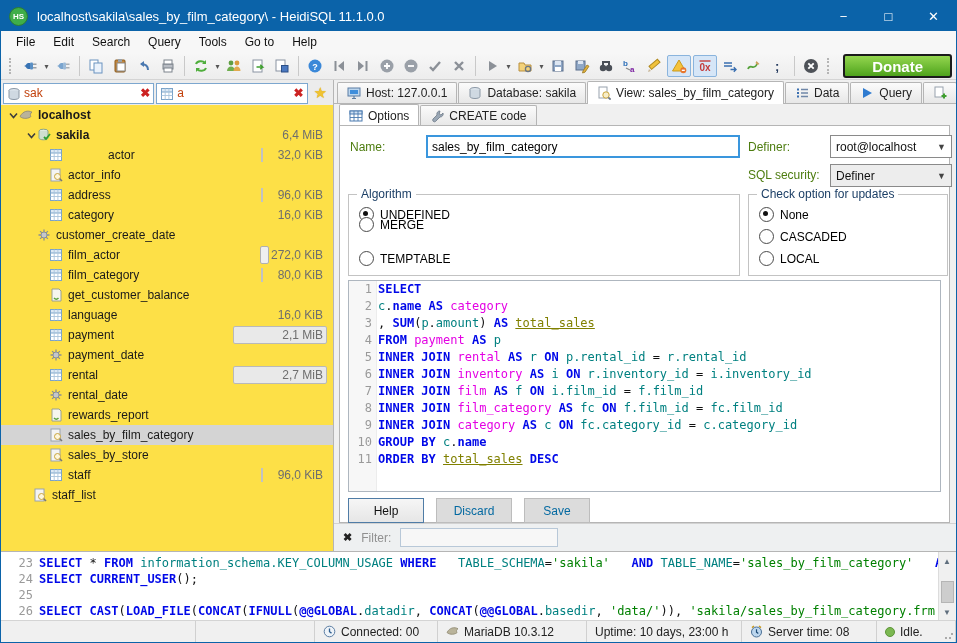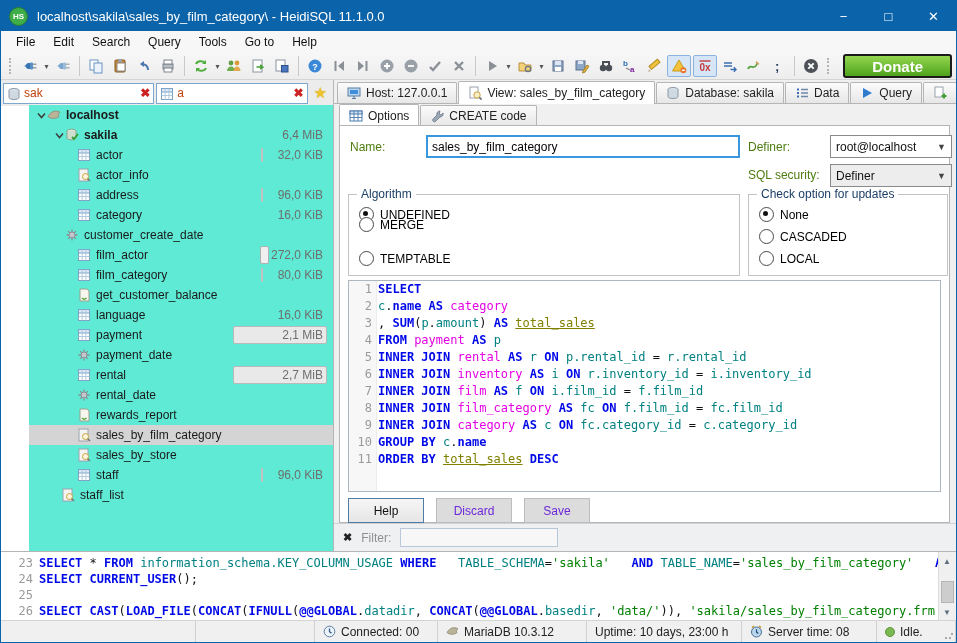--- a/index.html
+++ b/index.html
@@ -29,21 +29,21 @@
   .ic svg{display:block;}
 
   
   .main{position:absolute;top:79px;left:0;right:0;height:471px;display:flex;}
   .left{width:332px;background:#fff;border-right:1px solid #b5b5b5;position:relative;flex-shrink:0;}
   .filters{height:24px;background:#ececec;display:flex;align-items:center;padding:1px 2px;gap:2px;}
   .fbox{flex:1;height:19px;background:#fff;border:1px solid #7da7cf;display:flex;align-items:center;padding:0 3px;gap:4px;}
   .fval{color:#c2410c;}
   .fclear{color:#cc2222;font-weight:bold;font-size:12px;margin-left:auto;}
   .fstar{color:#f0c330;font-size:15px;padding:0 4px;text-shadow:0 0 1px #c89a20;}
-  .tree{position:absolute;top:25px;left:0;right:0;bottom:0;background:#5eead4;margin-left:28px;}
+  .tree{position:absolute;top:25px;left:0;right:0;bottom:0;background:#fde047;}
   .trow{height:20px;display:flex;align-items:center;position:relative;}
   .trow.selected{background:#d4d4d4;}
   .chev{width:12px;display:flex;justify-content:center;flex-shrink:0;}
   .trow .label{margin-left:5px;color:#1a1a1a;white-space:nowrap;z-index:1;}
   .trow.bold .label{font-weight:bold;}
   .tsize{position:absolute;right:10px;color:#6e6e6e;z-index:1;}
   .gauge{position:absolute;right:6px;width:92px;height:16px;background:#e9e9e9;border:1px solid #b9b9b9;border-radius:2px;}
   .bar-thin{position:absolute;right:70px;width:2px;height:14px;background:#c2c2c2;}
   .bar-small{position:absolute;right:64px;width:7px;height:16px;background:#efefef;border:1px solid #b0b0b0;border-radius:2px;}
 
@@ -75,21 +75,21 @@
   .code{white-space:pre;}
   .c-k{color:#0008e8;font-weight:bold;}
   .c-t{color:#e400e4;}
   .c-i{color:#008080;}
   .c-u{color:#808000;text-decoration:underline;}
   .c-s{color:#008000;}
   .c-p{color:#111;}
 
   .pbtn{position:absolute;top:372px;height:23px;display:flex;align-items:center;justify-content:center;border:1px solid #8a8a8a;background:linear-gradient(#f6f6f6,#e6e6e6);color:#111;}
   .pbtn.default{border-color:#4f7ca6;}
-  .pbtn.disabled{color:#6d28d9;background:#dcdcdc;border-color:#bdbdbd;}
+  .pbtn.disabled{color:#0369a1;background:#dcdcdc;border-color:#bdbdbd;}
 
   .filterbar{position:absolute;left:0;right:0;bottom:0;height:27px;background:#eef0f1;border-top:1px solid #d2d2d2;display:flex;align-items:center;padding-left:9px;gap:9px;}
   .fb-close{color:#222;font-weight:bold;font-size:11px;}
   .fb-label{color:#909090;}
   .fb-input{width:156px;height:17px;background:#f7f7f7;border:1px solid #b8c8d8;}
 
   
   .log{position:absolute;top:550px;left:0;right:0;height:70px;background:#fff;border-top:1px solid #b5b5b5;font-family:"DejaVu Sans Mono",monospace;font-size:12px;line-height:16px;overflow:hidden;padding-top:3px;}
   .log .ln{width:32px;}
   .logscroll{position:absolute;right:0;top:551px;width:17px;height:69px;background:#f0f0f0;border-left:1px solid #dcdcdc;}
@@ -451,21 +451,21 @@
             <span class="ic">
               <svg width="14" height="14">
                 <ellipse cx="6.5" cy="3" rx="4.5" ry="1.8" fill="#dfeadf" stroke="#8aa58a"></ellipse>
                 <path d="M2 3v7c0 1 2 1.8 4.5 1.8S11 11 11 10V3" fill="#cfdfcf" stroke="#8aa58a"></path>
                 <path d="M7 9l2 2 4-5" stroke="#2f9e2f" stroke-width="1.8" fill="none"></path>
               </svg>
             </span>
             <span class="label">sakila</span>
             <span class="tsize">6,4 MiB</span>
           </div>
-          <div class="trow" style="padding-left: 48px;">
+          <div class="trow" style="padding-left: 48px; gap: 40px;">
             <span class="ic">
               <svg width="14" height="14">
                 <rect x="1.5" y="1.5" width="11" height="11" fill="#fff" stroke="#7ba3c8"></rect>
                 <rect x="1.5" y="1.5" width="11" height="3.5" fill="#dce9f5" stroke="#7ba3c8"></rect>
                 <path d="M1.5 8.5h11M5.2 1.5v11M8.9 1.5v11" stroke="#a9c4dc" stroke-width=".9"></path>
               </svg>
             </span>
             <span class="label">actor</span>
             <span class="bar-thin"></span>
             <span class="tsize">32,0 KiB</span>
@@ -657,38 +657,38 @@
           <div class="tab">
             <span class="ic">
               <svg width="14" height="14">
                 <rect x="1" y="2" width="12" height="8" fill="#bcd6ee" stroke="#5b7da3"></rect>
                 <rect x="3" y="4" width="8" height="4" fill="#3f8edb"></rect>
                 <path d="M5 12.5h4M7 10v2.5" stroke="#5b7da3" stroke-width="1.2"></path>
               </svg>
             </span>
             <span>Host: 127.0.0.1</span>
           </div>
+          <div class="tab">
+            <span class="ic">
+              <svg width="14" height="14">
+                <ellipse cx="7" cy="3.5" rx="5" ry="2" fill="#dfe7ee" stroke="#8a97a5"></ellipse>
+                <path d="M2 3.5v7c0 1.1 2.2 2 5 2s5-.9 5-2v-7" fill="#cfd9e2" stroke="#8a97a5"></path>
+              </svg>
+            </span>
+            <span>Database: sakila</span>
+          </div>
           <div class="tab active">
             <span class="ic">
               <svg width="14" height="14">
                 <rect x="2" y="1" width="8" height="11" fill="#fff" stroke="#98a2ad"></rect>
                 <circle cx="9" cy="9" r="3.2" fill="#f7edc8" stroke="#caa53c"></circle>
                 <path d="M11.3 11.3 13.6 13.6" stroke="#6b7684" stroke-width="1.8"></path>
               </svg>
             </span>
             <span>View: sales_by_film_category</span>
-          </div>
-          <div class="tab">
-            <span class="ic">
-              <svg width="14" height="14">
-                <ellipse cx="7" cy="3.5" rx="5" ry="2" fill="#dfe7ee" stroke="#8a97a5"></ellipse>
-                <path d="M2 3.5v7c0 1.1 2.2 2 5 2s5-.9 5-2v-7" fill="#cfd9e2" stroke="#8a97a5"></path>
-              </svg>
-            </span>
-            <span>Database: sakila</span>
           </div>
           <div class="tab">
             <span class="ic">
               <svg width="14" height="14">
                 <path d="M2 3.5h2M2 7h2M2 10.5h2" stroke="#3a6fb0" stroke-width="2"></path>
                 <path d="M6 3.5h7M6 7h7M6 10.5h7" stroke="#6f87a8" stroke-width="1.6"></path>
               </svg>
             </span>
             <span>Data</span>
           </div>

